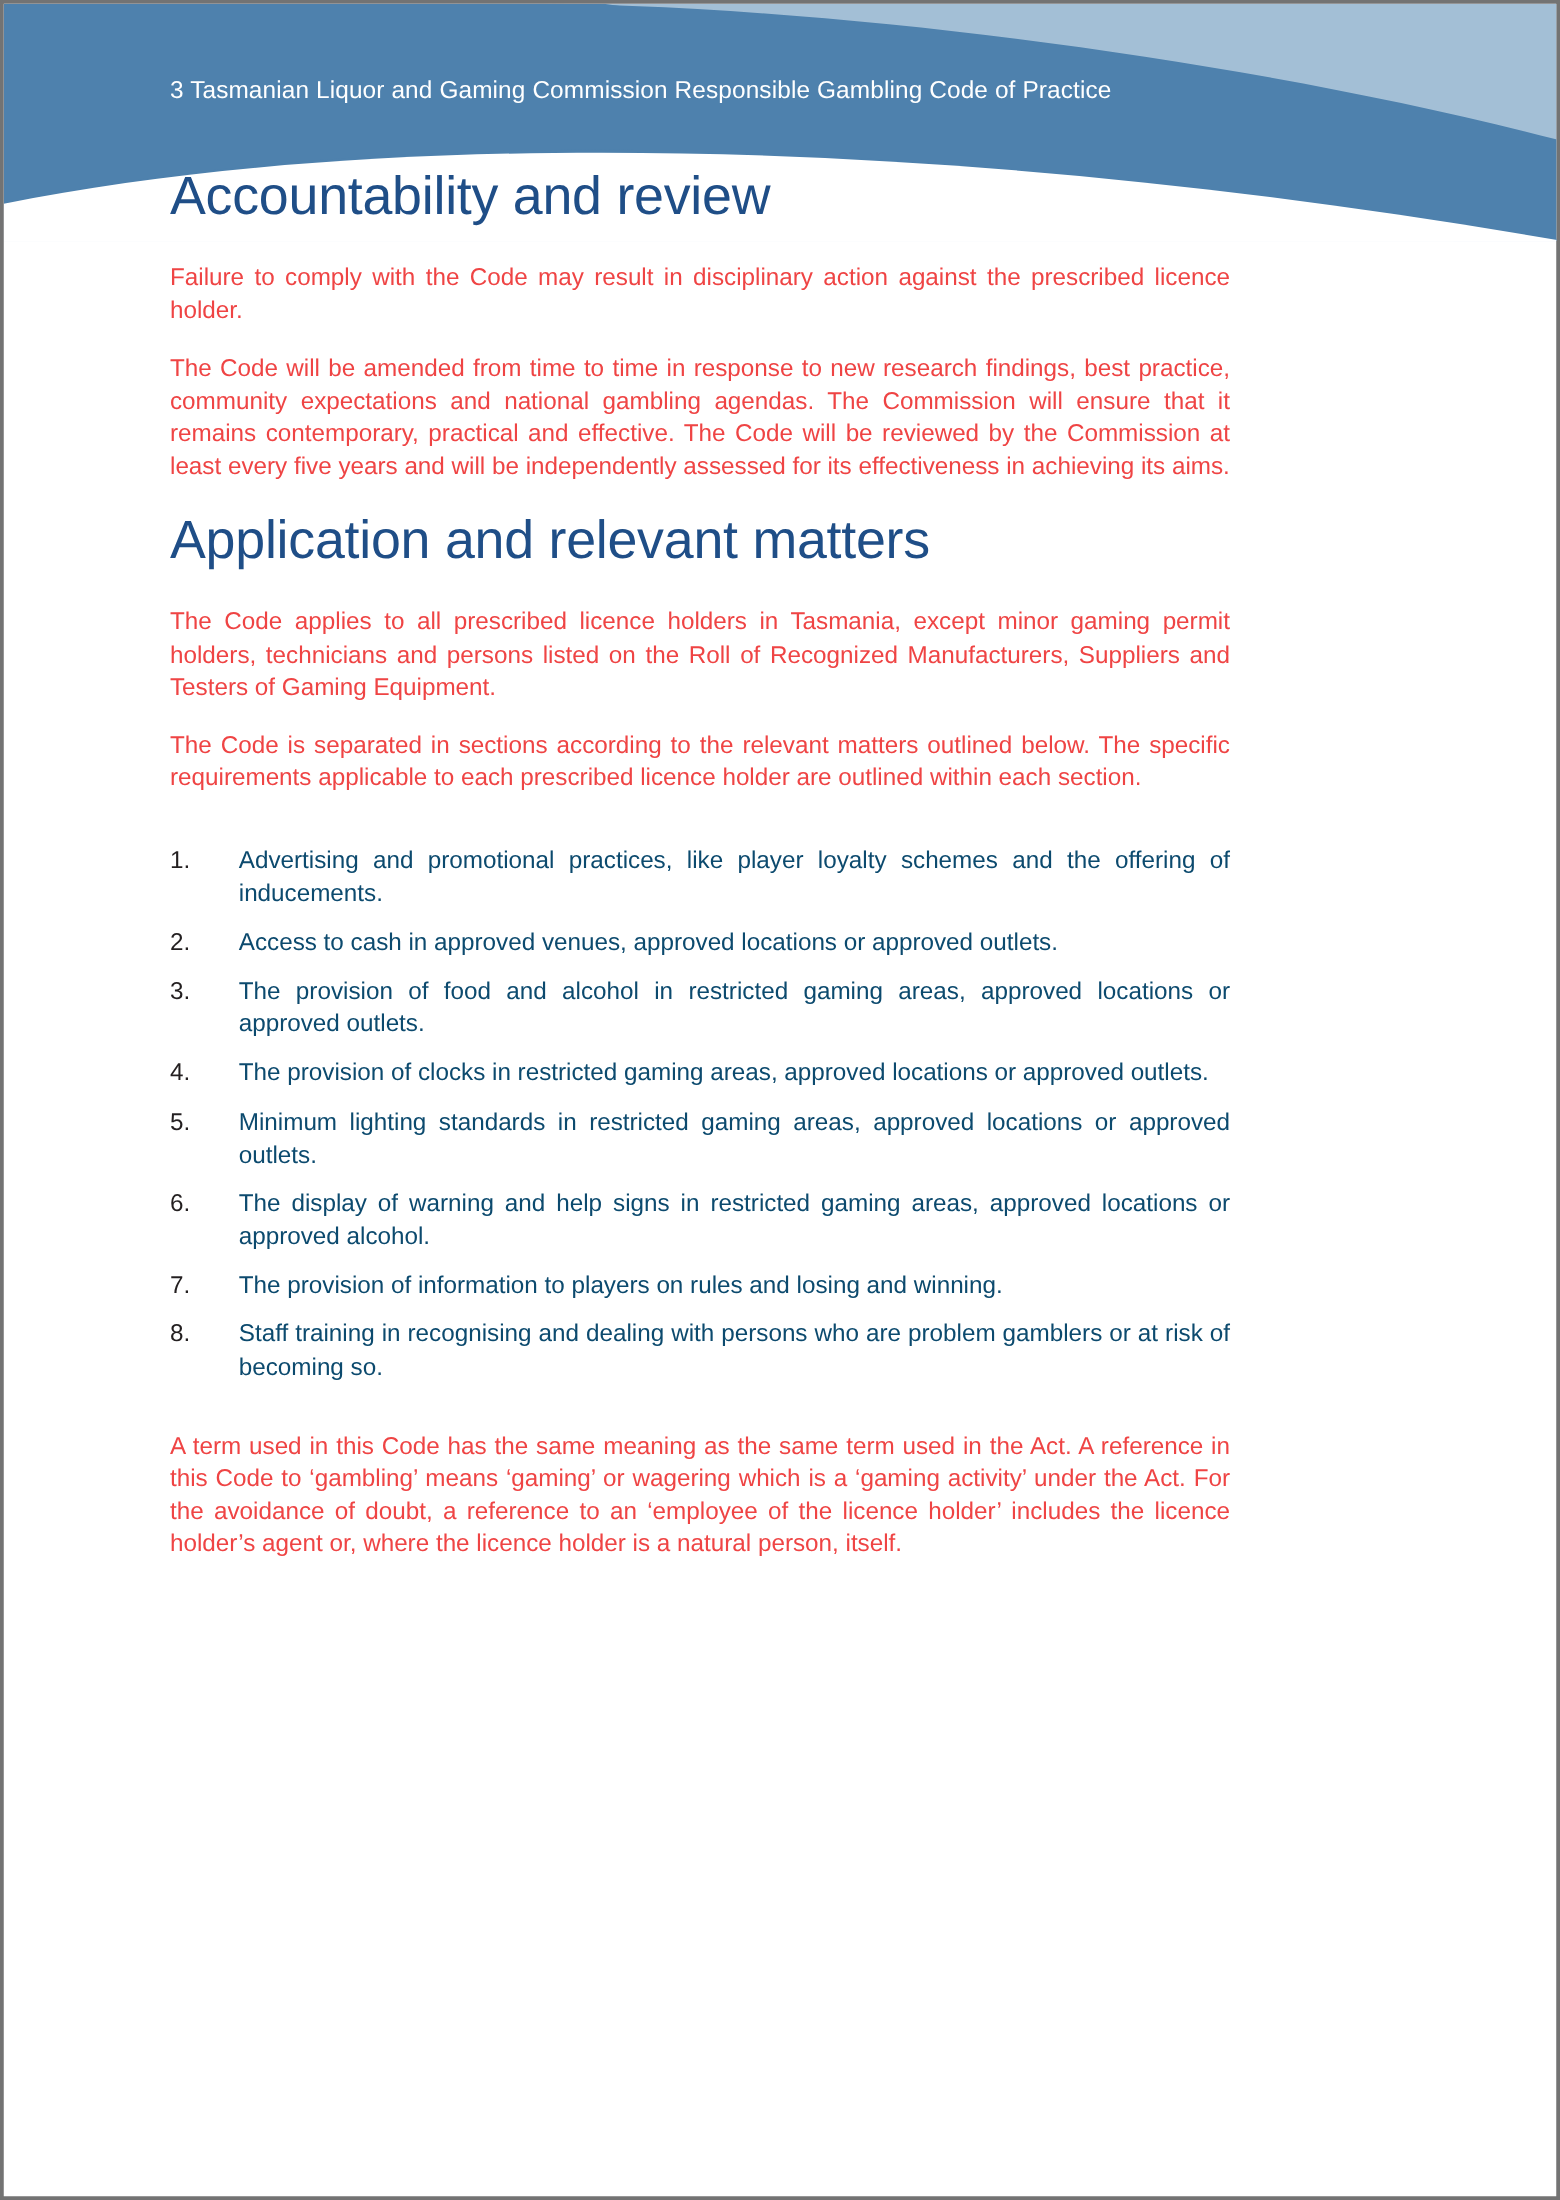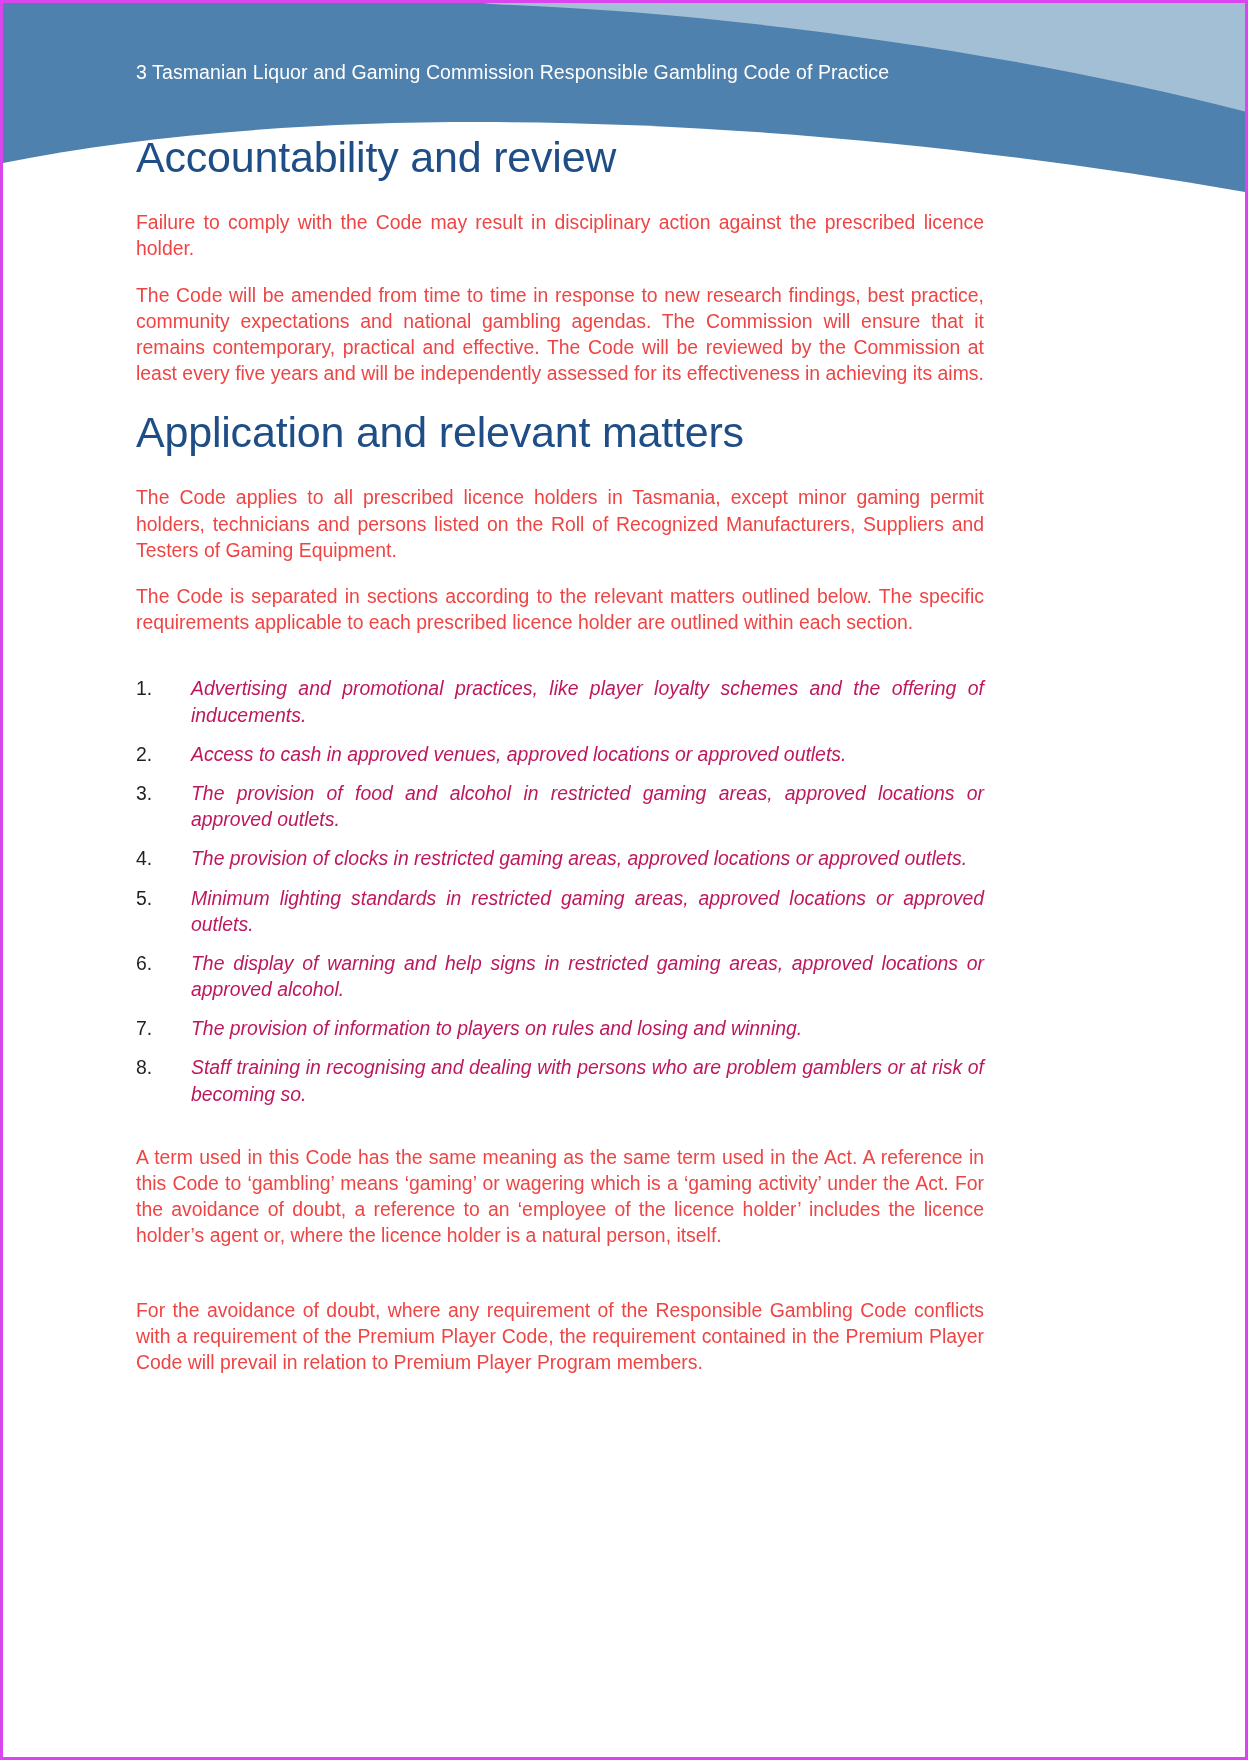--- a/index.html
+++ b/index.html
@@ -10,21 +10,21 @@
   body {
     font-family: "Liberation Sans", sans-serif;
   }
 
   .page {
     position: relative;
     width: 1248px;
     height: 1760px;
     background: #ffffff;
     box-sizing: border-box;
-    border: 3px solid #d946ef;
+    border: 3px solid #737373;
     overflow: hidden;
   }
 
   
   .header-band {
     position: absolute;
     top: 0;
     left: 0;
     width: 1248px;
     height: 190px;
@@ -93,26 +93,25 @@
   }
   ol.matters li .num {
     color: #231f20;
     font-size: 19.4px;
     line-height: 1.35;
     width: 55px;
     flex: 0 0 55px;
     text-align: left;
   }
   ol.matters li .txt {
-    color: #be185d;
+    color: #0c4a6e;
     font-size: 19.4px;
     line-height: 1.35;
     text-align: justify;
     flex: 1 1 auto;
-    font-style: italic;
   }
 </style>
 </head>
 <body>
 
 <div class="page">
 
   <div class="header-band">
     <svg viewBox="0 0 1248 190" preserveAspectRatio="none">
 
@@ -182,16 +181,15 @@
       </li>
     </ol>
 
     <div class="para-gap-lg"></div>
 
     <p class="body-text">A term used in this Code has the same meaning as the same term used in the Act. A reference in this Code to ‘gambling’ means ‘gaming’ or wagering which is a ‘gaming activity’ under the Act. For the avoidance of doubt, a reference to an ‘employee of the licence holder’ includes the licence holder’s agent or, where the licence holder is a natural person, itself.</p>
     <div class="para-gap-lg"></div>
 
     <div class="para-gap-lg"></div>
 
-    <p class="body-text">For the avoidance of doubt, where any requirement of the Responsible Gambling Code conflicts with a requirement of the Premium Player Code, the requirement contained in the Premium Player Code will prevail in relation to Premium Player Program members.</p>
 
   </div>
 </div>
 
 </body></html>

